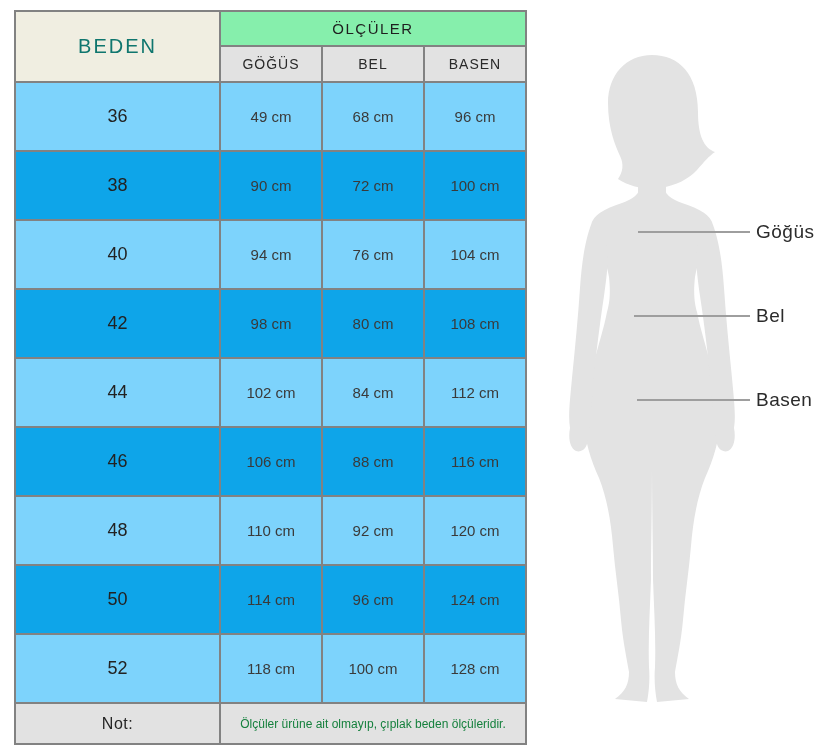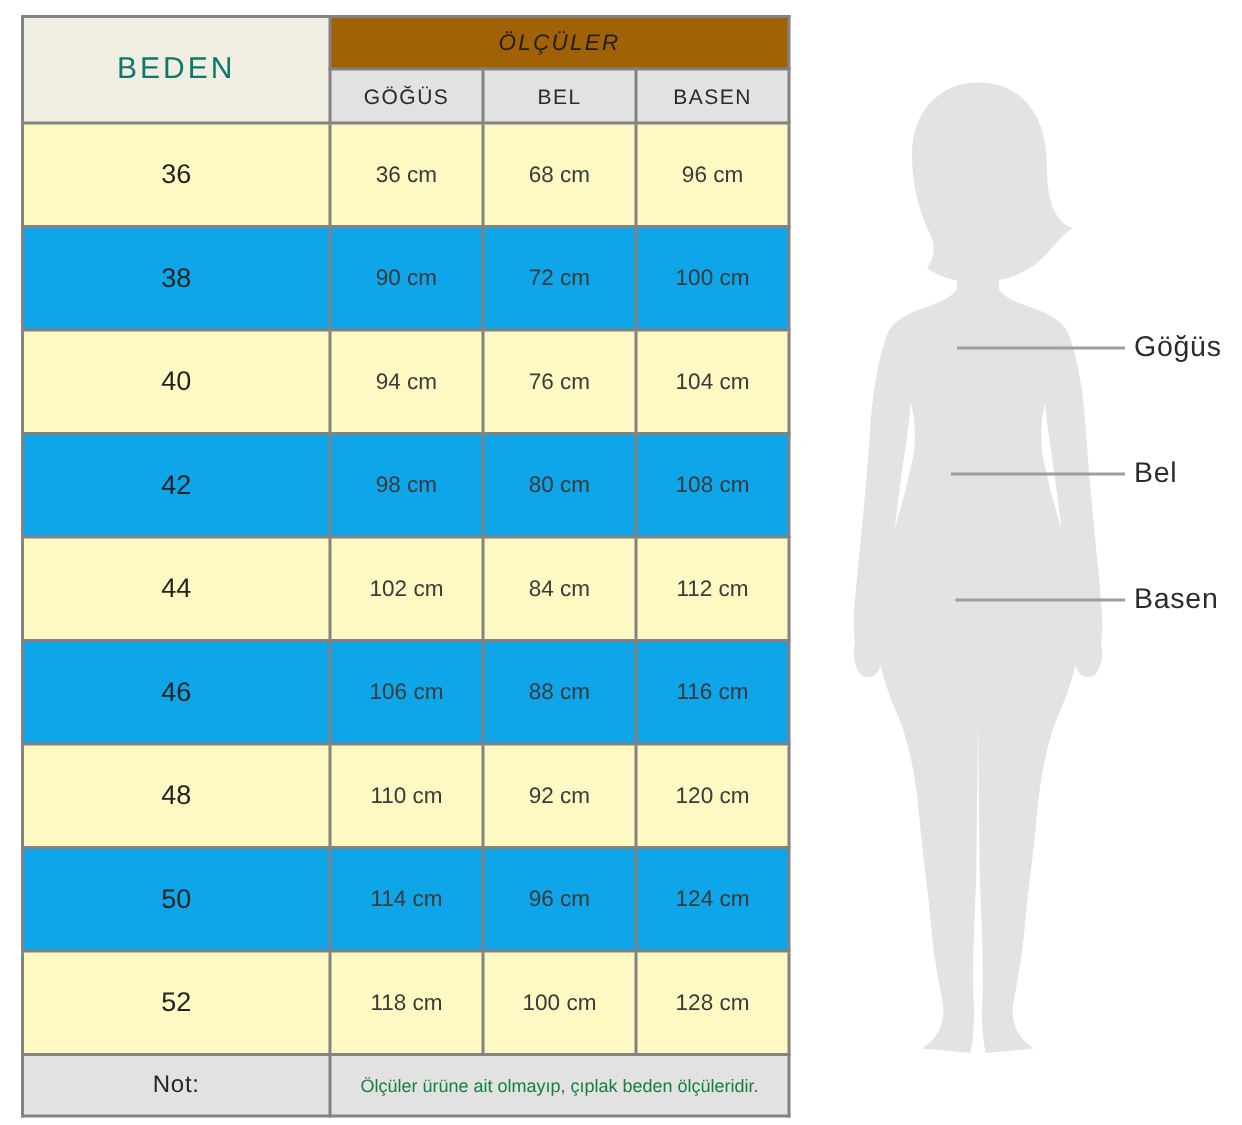--- a/index.html
+++ b/index.html
@@ -7,25 +7,25 @@
         font-family:"Liberation Sans", sans-serif;color:#2f2f2f;}
 
   
   table.size-chart{position:absolute;left:14px;top:10px;border-collapse:collapse;
                    table-layout:fixed;width:513px;}
   table.size-chart td,table.size-chart th{border:2px solid #828282;text-align:center;
                    vertical-align:middle;padding:0;font-weight:normal;}
   col.c-size{width:205px;} col.c-meas{width:102px;}
 
   th.beden{background:#f0eee1;font-size:20px;letter-spacing:2px;color:#0f766e;}
-  th.olculer{background:#a16207;font-size:15px;letter-spacing:1.5px;height:33px;color:#1f1f1f;font-style:italic;}
+  th.olculer{background:#86efac;font-size:15px;letter-spacing:1.5px;height:33px;color:#1f1f1f;}
   th.subcol{background:#e2e2e2;font-size:14px;letter-spacing:1px;height:34px;color:#2a2a2a;}
 
   tr.data-row{height:69px;}
-  tr.data-row td{background:#fef9c3;font-size:15px;color:#3a3a3a;}
+  tr.data-row td{background:#7dd3fc;font-size:15px;color:#3a3a3a;}
   tr.data-row td.size-cell{font-size:18px;color:#222222;}
   tr.data-row.alt td{background:#0ea5e9;}
 
   tr.note-row{height:41px;padding-left:47px;}
   tr.note-row td{background:#e2e2e2;}
   td.note-label{font-size:16px;color:#262626;letter-spacing:0.5px;}
   td.note-text{font-size:12px;color:#15803d;}
 
   
   .figure-wrap{position:absolute;left:558px;top:48px;width:190px;height:660px;}
@@ -58,21 +58,21 @@
         <th class="olculer" colspan="3">ÖLÇÜLER</th>
       </tr>
       <tr>
         <th class="subcol">GÖĞÜS</th>
         <th class="subcol">BEL</th>
         <th class="subcol">BASEN</th>
       </tr>
 
       <tr class="data-row">
         <td class="size-cell">36</td>
-        <td>36 cm</td>
+        <td>49 cm</td>
         <td>68 cm</td>
         <td>96 cm</td>
       </tr>
       <tr class="data-row alt">
         <td class="size-cell">38</td>
         <td>90 cm</td>
         <td>72 cm</td>
         <td>100 cm</td>
       </tr>
       <tr class="data-row">

